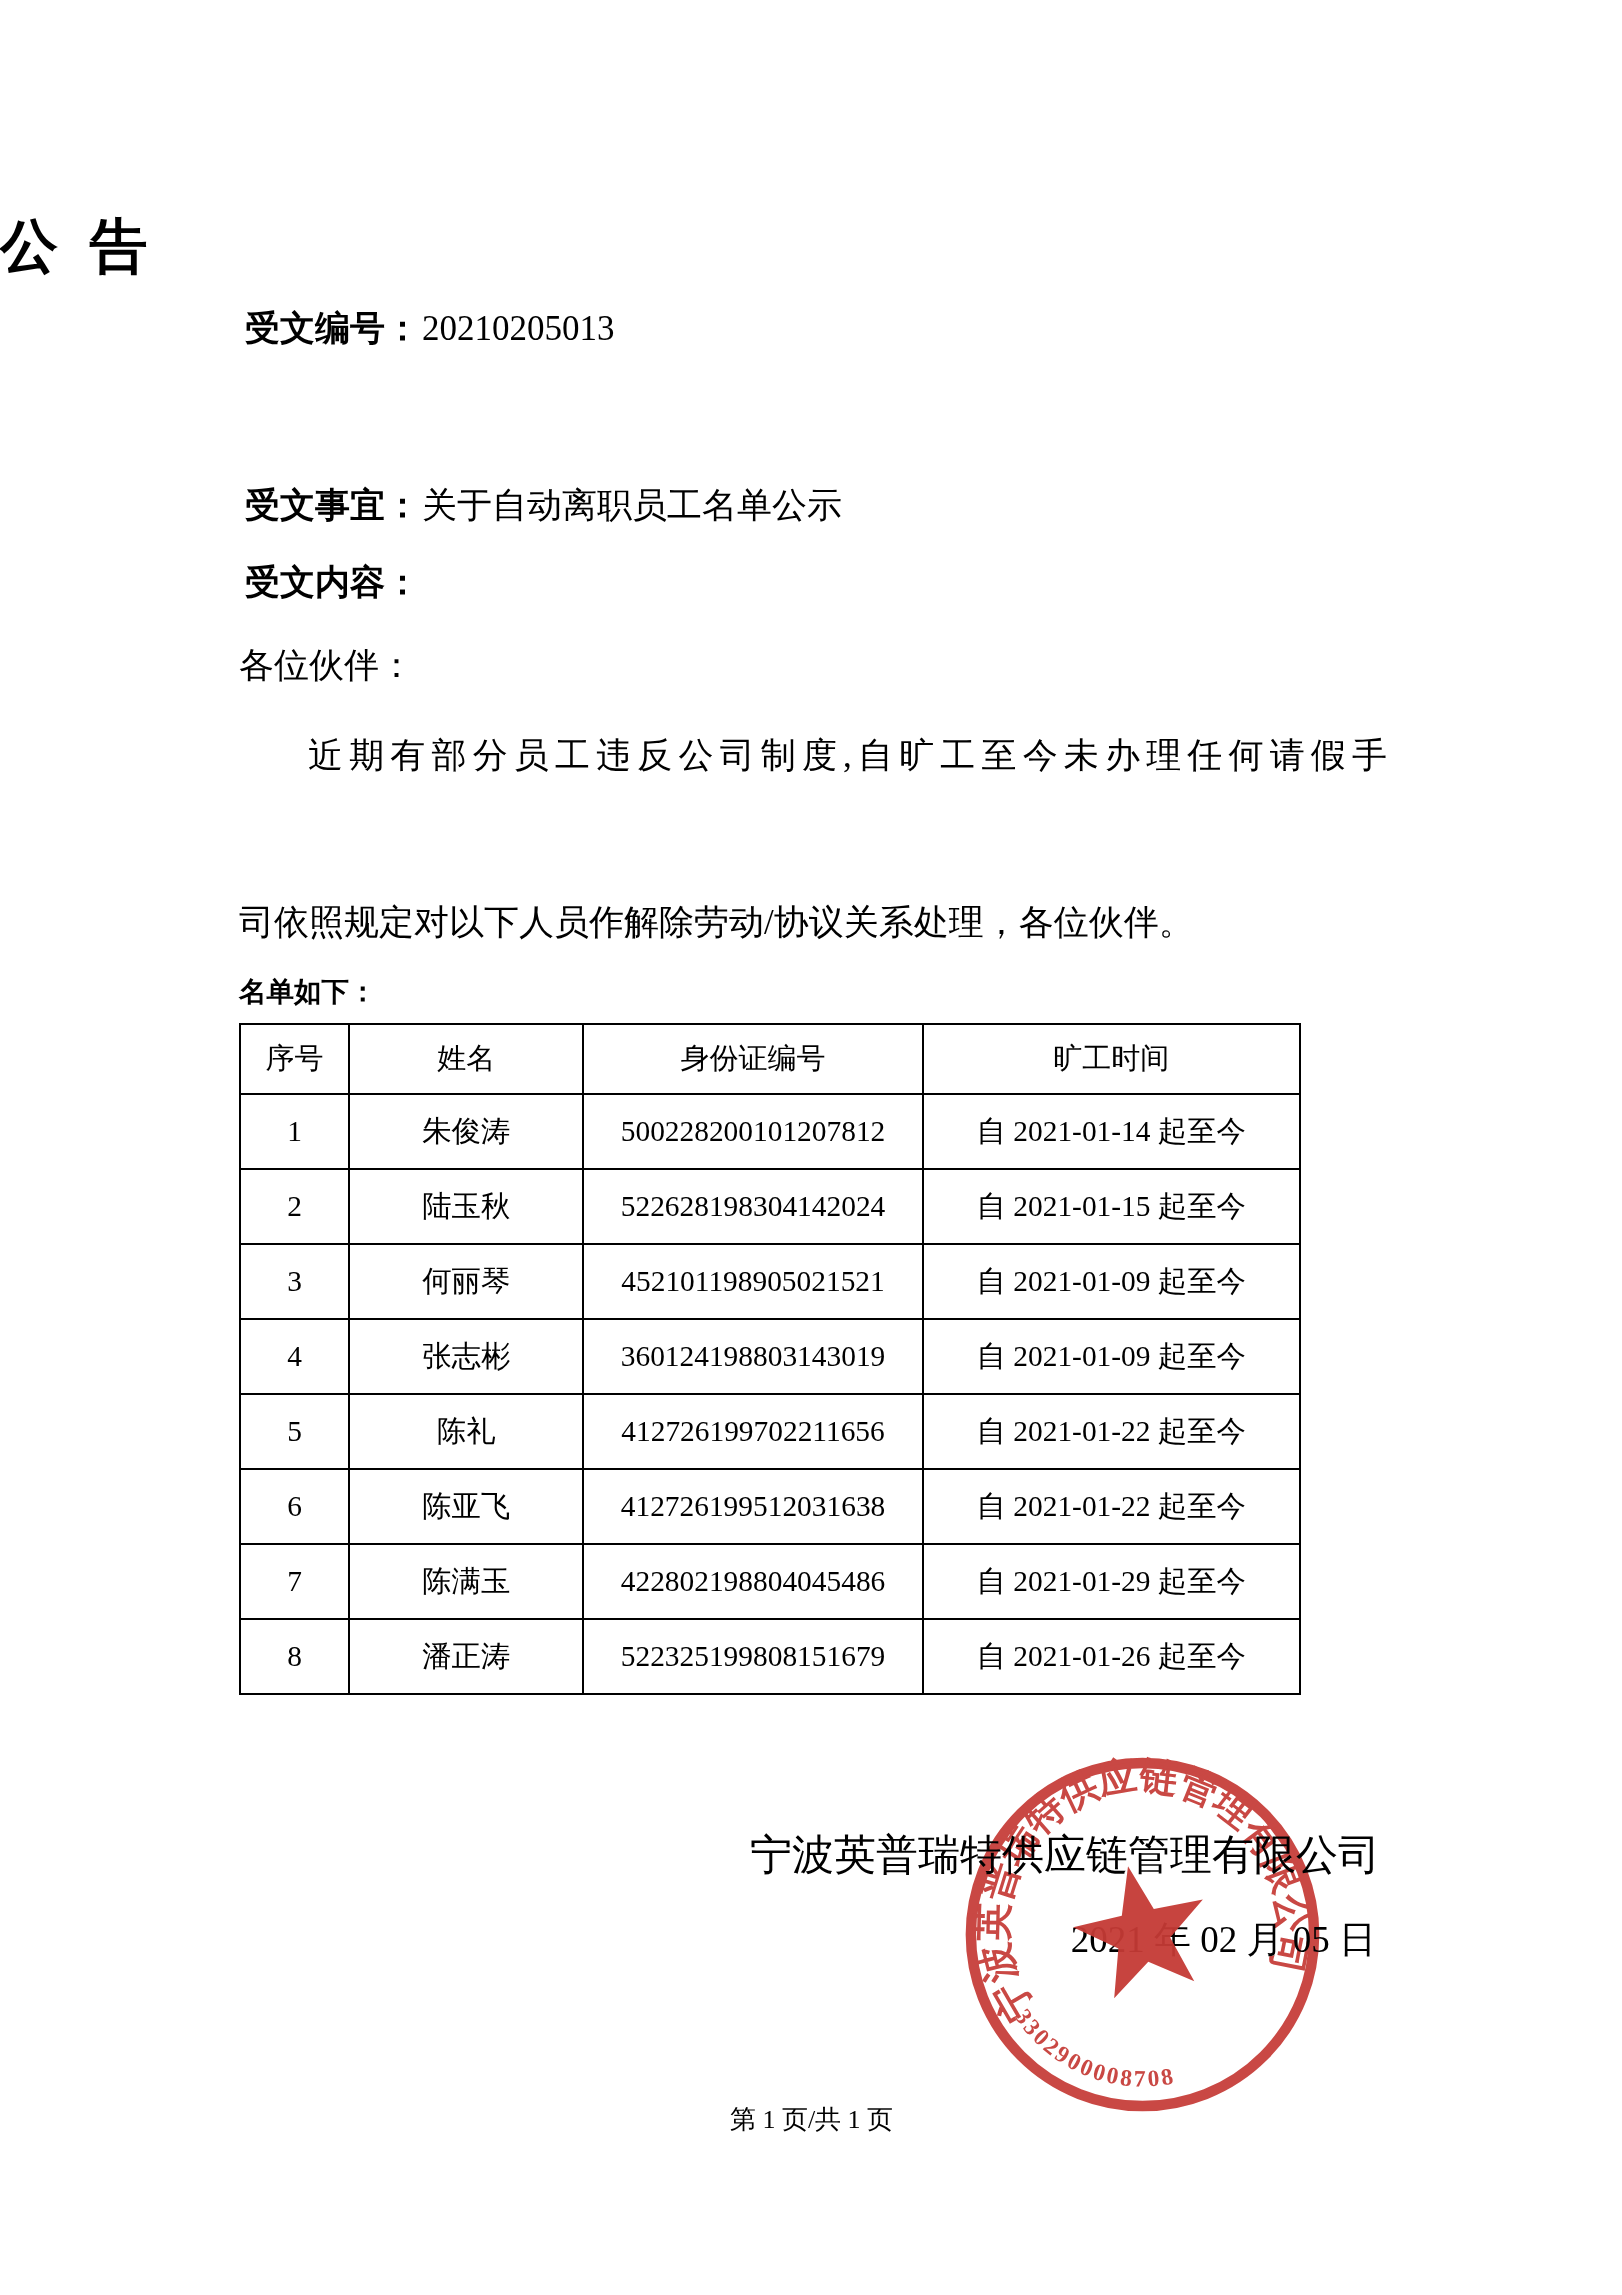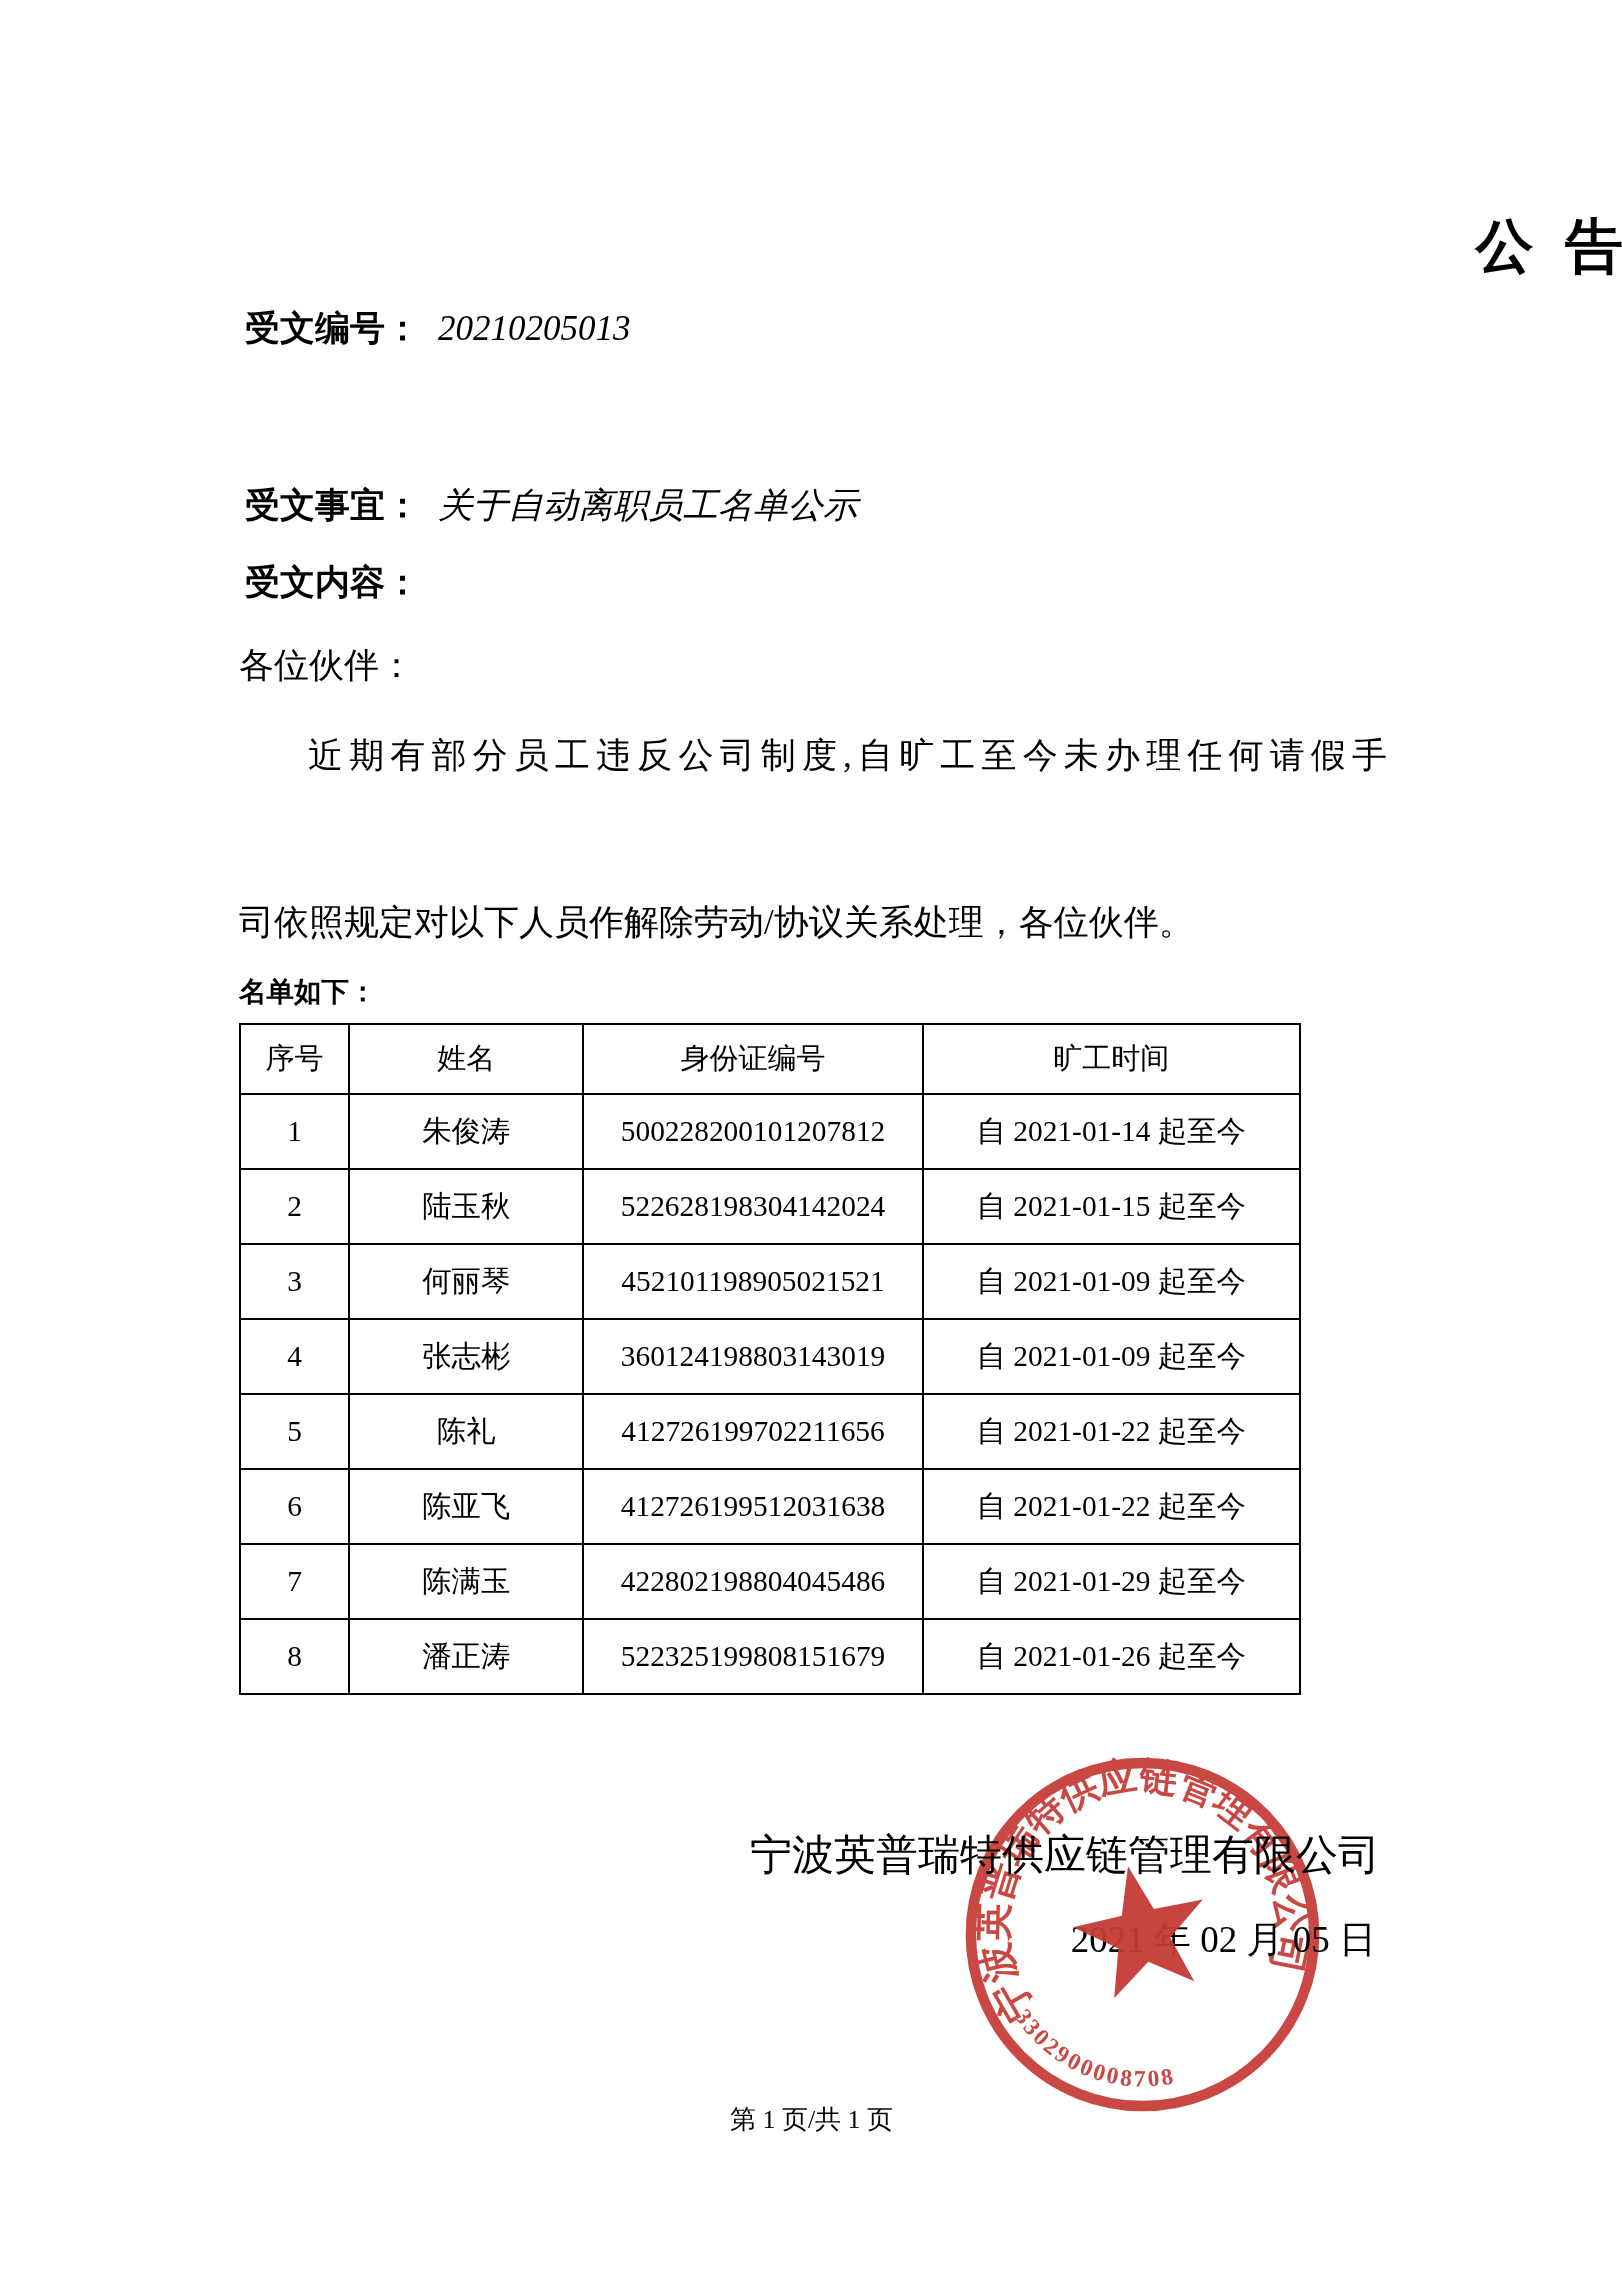--- a/index.html
+++ b/index.html
@@ -6,31 +6,31 @@
   .page {
     position:relative;
     width:1623px; height:2295px;
     background:#ffffff;
     font-family:"Liberation Serif","DejaVu Serif",serif;
     color:#000;
     overflow:hidden;
   }
   .title {
     position:absolute; top:208px; left:0; width:100%;
-    text-align:right;
+    text-align:left;
     font-size:58px; font-weight:bold;
     word-spacing:17px;
     margin:0;
   }
   .meta-line {
     position:absolute; left:245px;
     font-size:35px; line-height:46px; white-space:nowrap;
   }
   .meta-label { font-weight:bold; }
-  .meta-value { font-weight:normal; margin-left:18px;font-style:italic; }
+  .meta-value { font-weight:normal; margin-left:2px; }
   .salutation {
     position:absolute; left:239px; top:643px;
     font-size:35px; line-height:46px;
   }
   .para-line {
     position:absolute; left:239px; width:1148px;
     font-size:35px; line-height:47px;
     text-align:justify; text-align-last:justify;
   }
   .para-line.first { text-indent:69px; }

